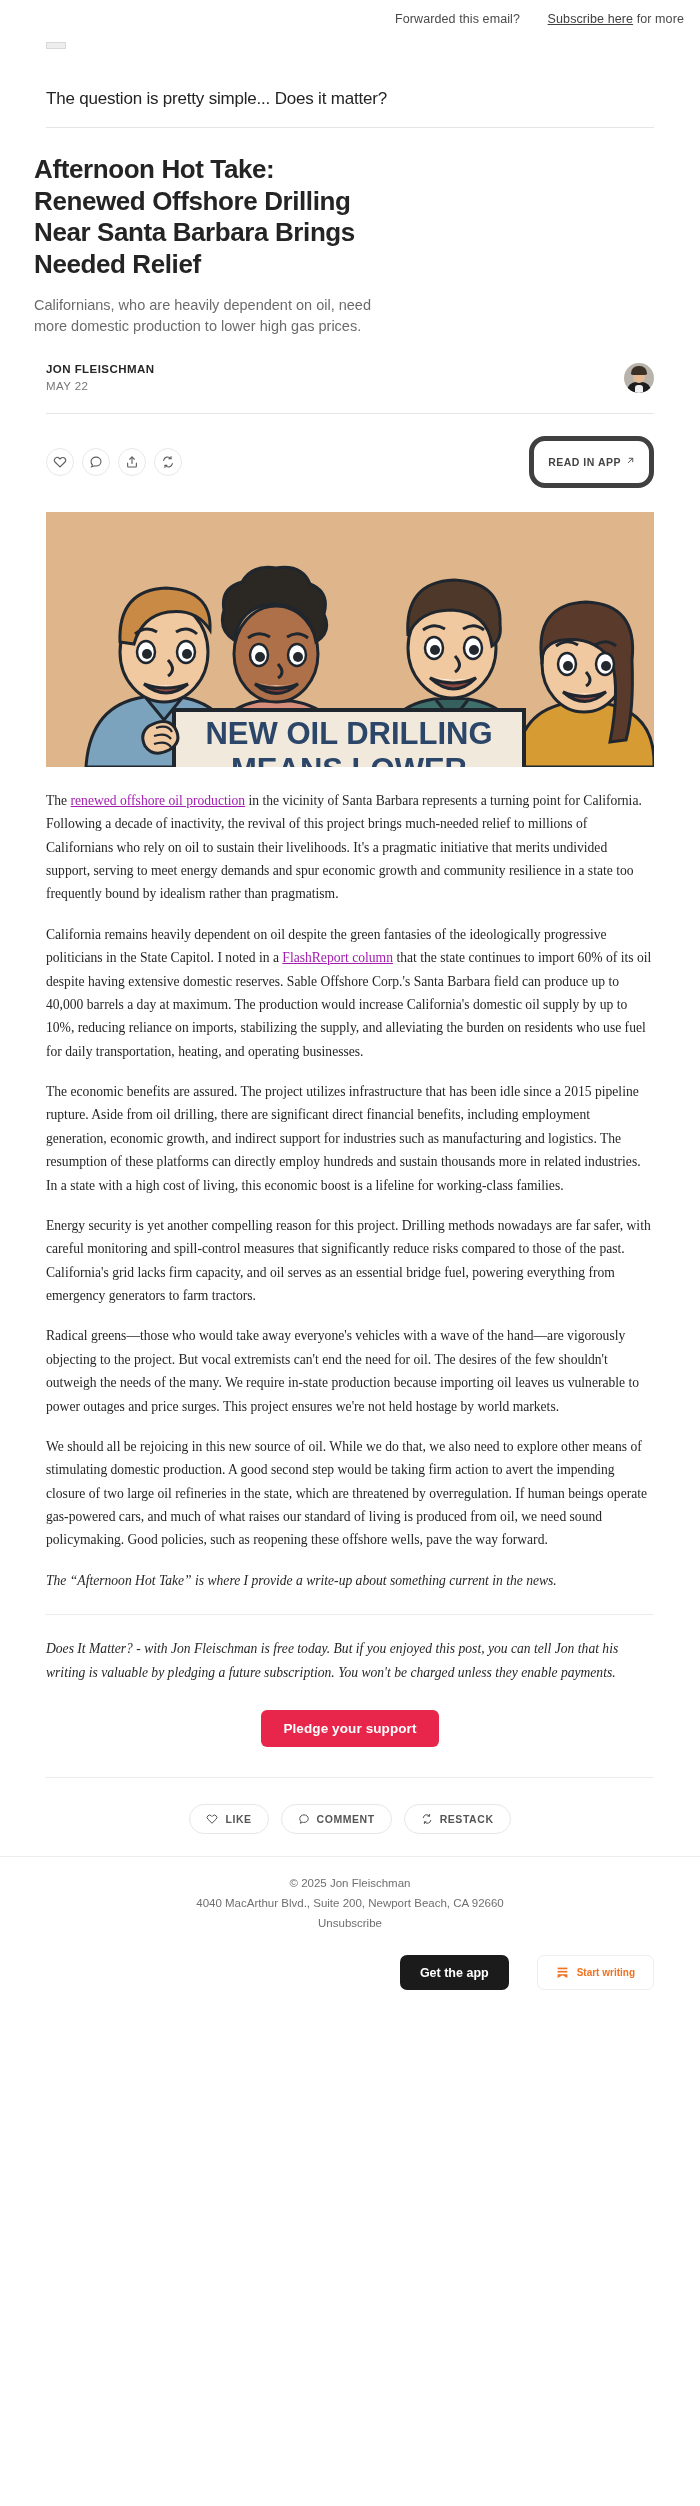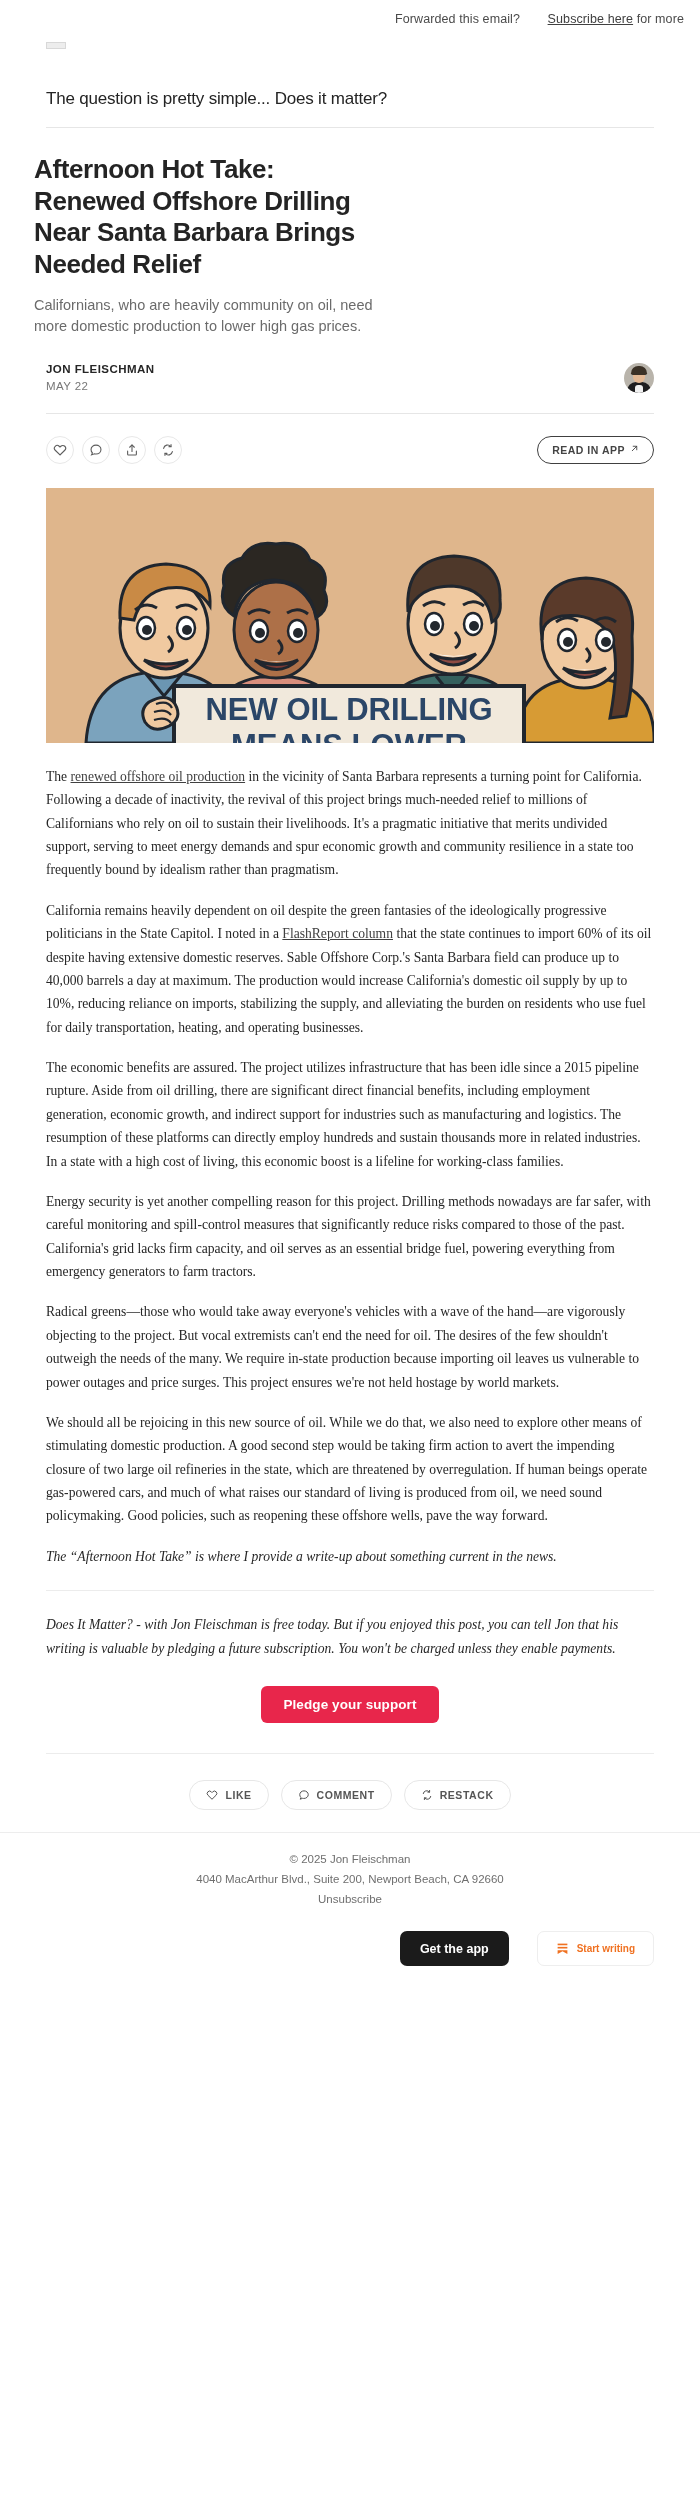--- a/index.html
+++ b/index.html
@@ -122,23 +122,23 @@
   .icon-btn {
     width: 28px; height: 28px;
     border: 1px solid #e8e8e8;
     border-radius: 50%;
     display: flex; align-items: center; justify-content: center;
     background: #fff;
     cursor: pointer;
   }
   .icon-btn svg { display: block; }
   .read-in-app {
-    border: 1px solid #404040;
+    border: 5px solid #404040;
     border-radius: 16px;
-    padding: 7px 14px;
+    padding: 15px 14px;
     font-size: 10.5px;
     font-weight: bold;
     letter-spacing: .5px;
     color: #444;
     display: flex;
     gap: 5px;
     background: #fff;
     cursor: pointer;
   }
 
@@ -159,21 +159,21 @@
   .body-copy p {
     font-family: "Liberation Serif", serif;
     font-size: 13.6px;
     line-height: 1.72;
     color: #262626;
     margin-bottom: 17px;
     text-align: left;
   }
   .body-copy p .ul {
     text-decoration: underline;
-    color: #404040;
+    color: #a21caf;
   }
   .body-copy p.italic {
     font-style: italic;
   }
 
   .soft-rule {
     height: 1px;
     background: #ececec;
     margin: 22px 46px 22px 46px;
   }
@@ -272,21 +272,21 @@
 
   <div class="pub-logo-wrap">
     <span class="pub-logo"></span>
   </div>
 
   <div class="pub-title">The question is pretty simple... Does it matter?</div>
   <div class="rule"></div>
 
   <div class="post-head">
     <h1 class="post-title">Afternoon Hot Take: Renewed Offshore Drilling Near Santa Barbara Brings Needed Relief</h1>
-    <div class="post-sub">Californians, who are heavily community on oil, need more domestic production to lower high gas prices.</div>
+    <div class="post-sub">Californians, who are heavily dependent on oil, need more domestic production to lower high gas prices.</div>
   </div>
 
   <div class="byline">
     <div class="byline-left">
       <div class="byline-author">JON FLEISCHMAN</div>
       <div class="byline-date">MAY 22</div>
     </div>
     <div class="avatar">
       <span class="av-body"></span>
       <span class="av-shirt"></span>

